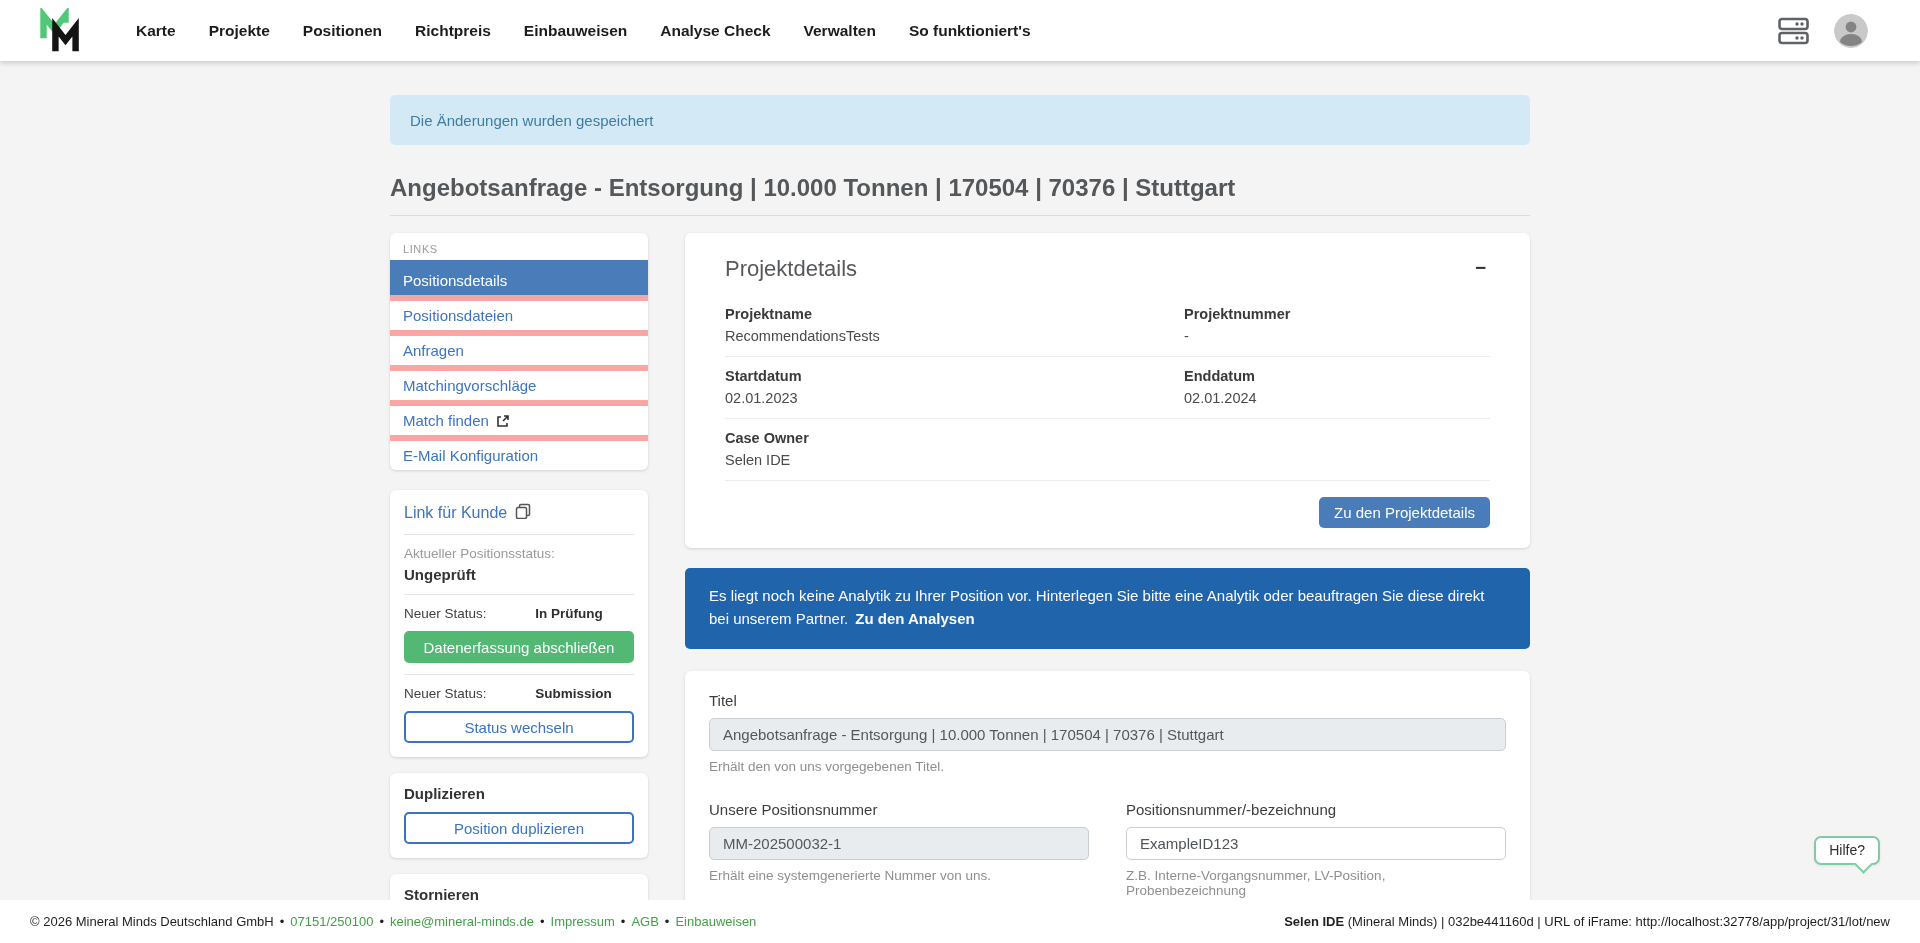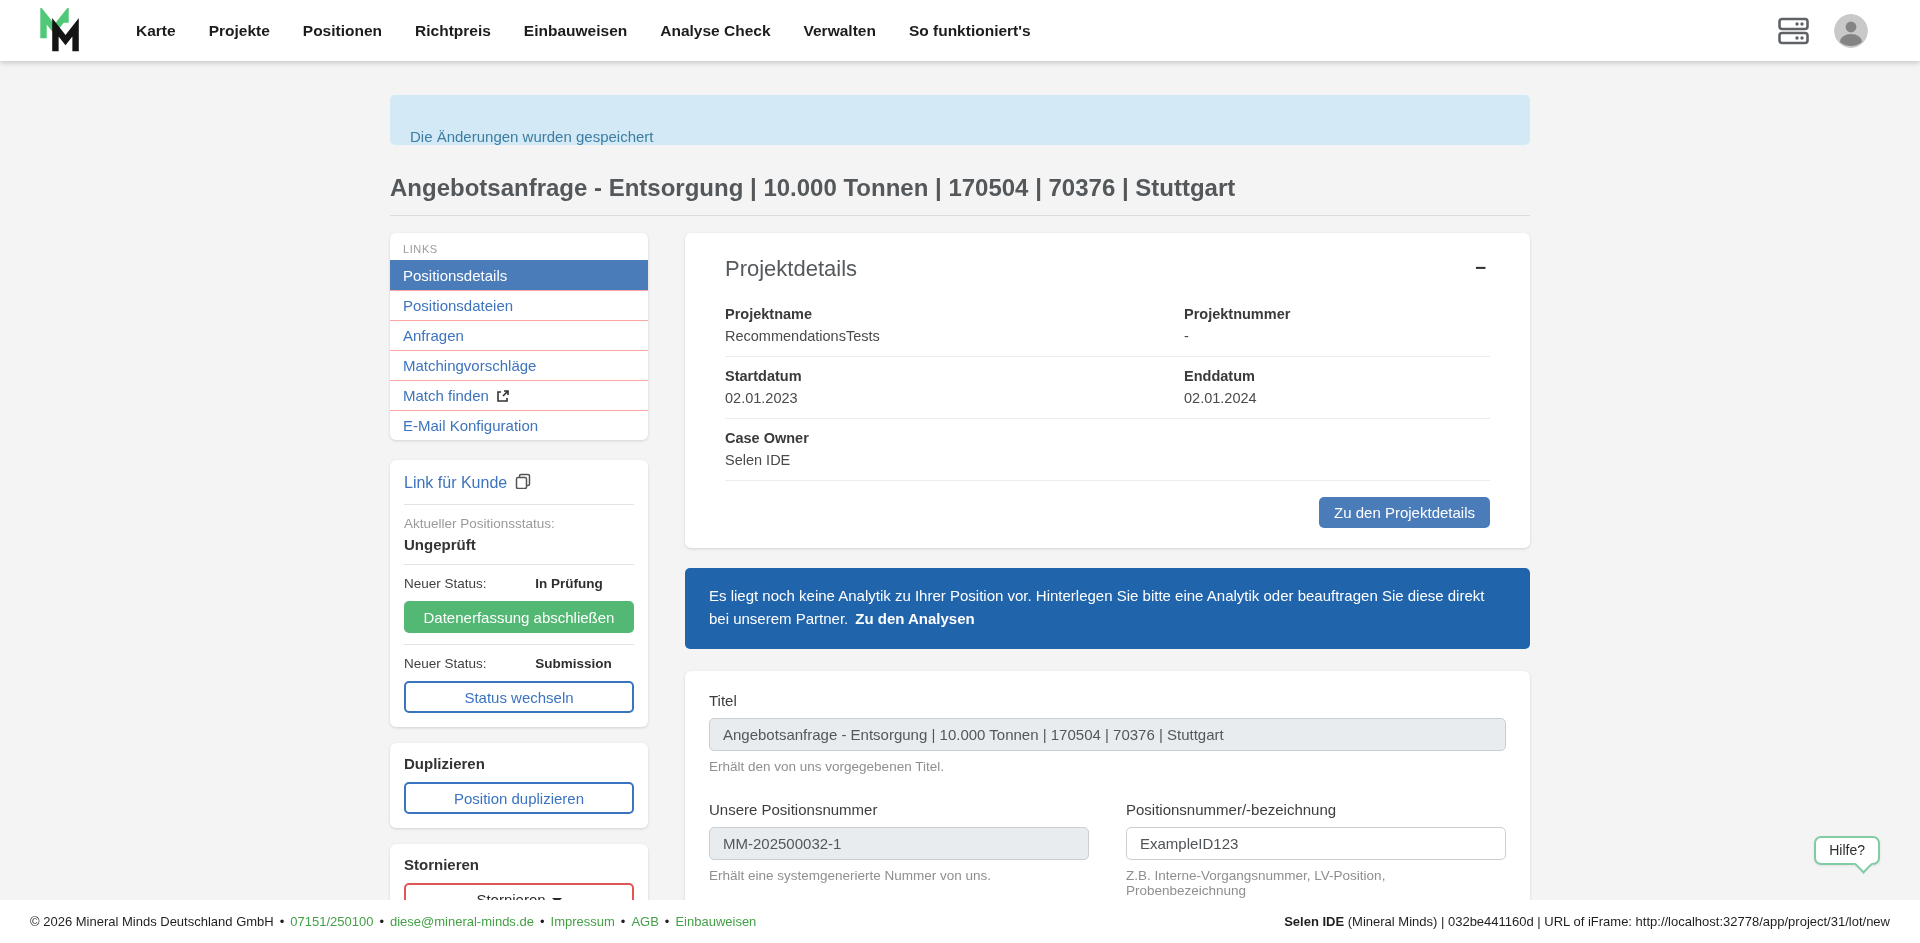--- a/index.html
+++ b/index.html
@@ -13,33 +13,33 @@
   .logo{margin-right:54px;display:flex;align-items:center;}
   .nav-links{display:flex;gap:33px;}
   .nav-link{font-size:15.5px;font-weight:600;color:#1c1c1c;cursor:pointer;white-space:nowrap;}
   .nav-spacer{flex:1;}
   .rack-icon{margin-right:25px;display:flex;cursor:pointer;}
   .avatar{width:34px;height:34px;border-radius:50%;overflow:hidden;cursor:pointer;flex:none;}
 
   
   .content{position:absolute;top:61px;left:390px;width:1140px;}
   .alert{margin-top:34px;height:50px;background:#d3eaf6;border-radius:5px;display:flex;
-         align-items:flex-end;padding:0 20px;color:#3c7da1;font-size:15px;box-sizing:border-box;}
+         align-items:center;padding:0 20px;color:#3c7da1;font-size:15px;box-sizing:border-box;}
   .page-title{margin:29px 0 0;font-size:24px;font-weight:600;color:#54585b;
               padding-bottom:13px;border-bottom:1px solid #dcdcdc;}
   .columns{display:flex;margin-top:17px;align-items:flex-start;}
   .left-col{width:258px;flex:none;}
   .right-col{flex:1;margin-left:37px;min-width:0;}
   .card{background:#fff;border-radius:6px;box-shadow:0 1px 3px rgba(0,0,0,.14);}
 
   
   .links-card{overflow:hidden;}
   .links-header{padding:10px 13px 5px;font-size:11px;color:#9b9b9b;letter-spacing:.6px;}
   .link-item{padding:6px 13px;font-size:15px;font-weight:500;color:#3d74bd;cursor:pointer;
-             border-top:1px solid #fca5a5;display:flex;align-items:center;gap:7px;}
+             border-top:6px solid #fca5a5;display:flex;align-items:center;gap:7px;}
   .link-item.active{background:#4a7cba;color:#fff;border-top-color:#4a7cba;}
   .ext-icon{display:inline-flex;margin-top:1px;}
 
   
   .status-card{margin-top:20px;padding:13px 14px 14px;}
   .kunde-link{color:#3d74bd;font-size:16px;font-weight:500;display:flex;gap:8px;
               align-items:center;cursor:pointer;}
   .hr{height:1px;background:#e4e4e4;margin:11px 0;}
   .muted{color:#9a9a9a;font-size:13.5px;}
   .status-current{font-size:15px;font-weight:700;color:#333;margin-top:5px;}
@@ -299,21 +299,21 @@
   <div class="help-bubble">
     <span>Hilfe?</span>
   </div>
 
   <footer class="footer">
     <div class="f-left">
       <span>© 2026 Mineral Minds Deutschland GmbH</span>
       <span class="f-sep">•</span>
       <span class="f-link">07151/250100</span>
       <span class="f-sep">•</span>
-      <span class="f-link">diese@mineral-minds.de</span>
+      <span class="f-link">keine@mineral-minds.de</span>
       <span class="f-sep">•</span>
       <span class="f-link">Impressum</span>
       <span class="f-sep">•</span>
       <span class="f-link">AGB</span>
       <span class="f-sep">•</span>
       <span class="f-link">Einbauweisen</span>
     </div>
     <div class="f-right">
       <b>Selen IDE</b><span> (Mineral Minds) | 032be441160d | URL of iFrame: http://localhost:32778/app/project/31/lot/new</span>
     </div>

